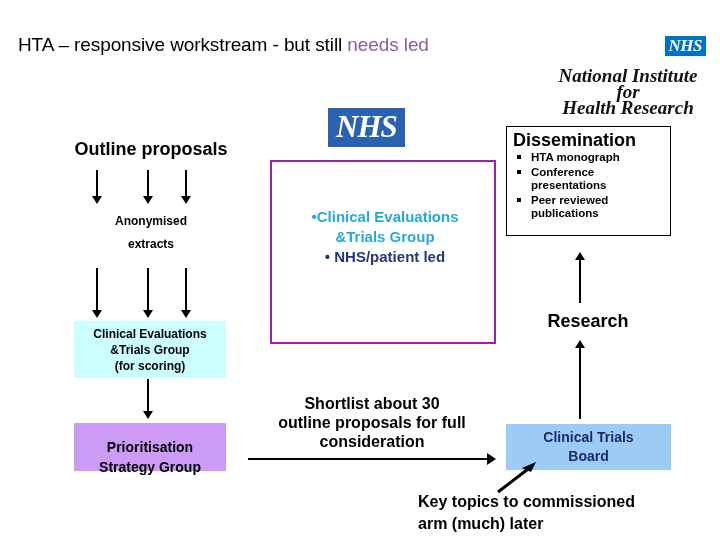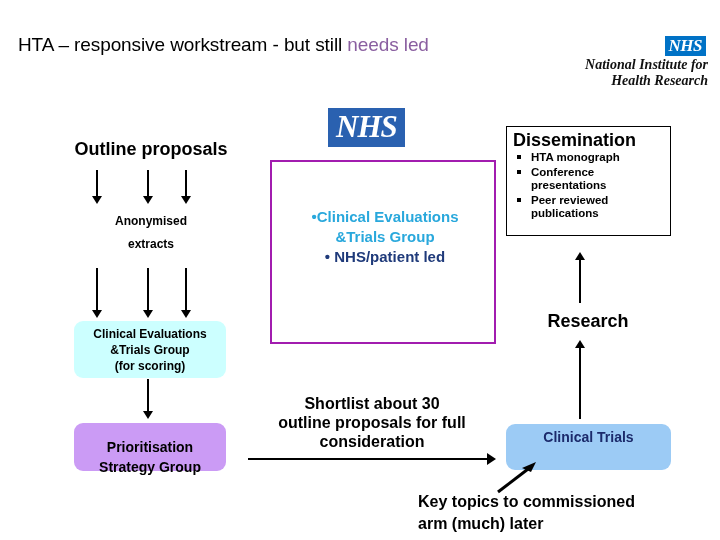--- a/index.html
+++ b/index.html
@@ -48,25 +48,25 @@
     font-size: 17px;
     line-height: 17px;
     letter-spacing: -0.5px;
     padding: 1px 4px 2px 4px;
     margin-right: 2px;
   }
   #nihr-text {
     font-family: "Liberation Serif", serif;
     font-style: italic;
     font-weight: bold;
-    font-size: 14px;
+    font-size: 19px;
     line-height: 16px;
     color: #111111;
-    text-align: right;
-    margin-top: 1px;
+    text-align: center;
+    margin-top: 12px;
   }
 
   
   #nhs-big {
     position: absolute;
     left: 328px;
     top: 108px;
     background: #2A61B0;
     color: #ffffff;
     font-family: "Liberation Serif", serif;
@@ -82,21 +82,20 @@
   .node-text {
     position: absolute;
     font-weight: bold;
     text-align: center;
   }
   .box {
     position: absolute;
     box-sizing: border-box;
     text-align: center;
     font-weight: bold;
-    border-radius: 9px;
   }
 
   
   #outline-proposals {
     left: 56px; top: 138px; width: 190px;
     font-size: 18px; line-height: 22px;
   }
   #anonymised-extracts {
     left: 56px; top: 210px; width: 190px;
     font-size: 12px; line-height: 23px;
@@ -322,20 +321,21 @@
   <div class="arrow-up" style="left:575px; top:252px;"></div>
   <div class="v-line" style="left:579px; top:259px; height:44px;"></div>
 
   <div class="node-text" id="research-label">Research</div>
 
   <div class="arrow-up" style="left:575px; top:340px;"></div>
   <div class="v-line" style="left:579px; top:347px; height:72px;"></div>
 
   <div class="box" id="ctb-box">
     <div>Clinical Trials</div>
+    <div>Board</div>
   </div>
 
   <div id="shortlist-caption">
     <div>Shortlist about 30</div>
     <div>outline proposals for full</div>
     <div>consideration</div>
   </div>
   <div class="h-line" style="left:248px; top:458px; width:240px;"></div>
   <div class="arrow-right" style="left:487px; top:453px;"></div>
 

